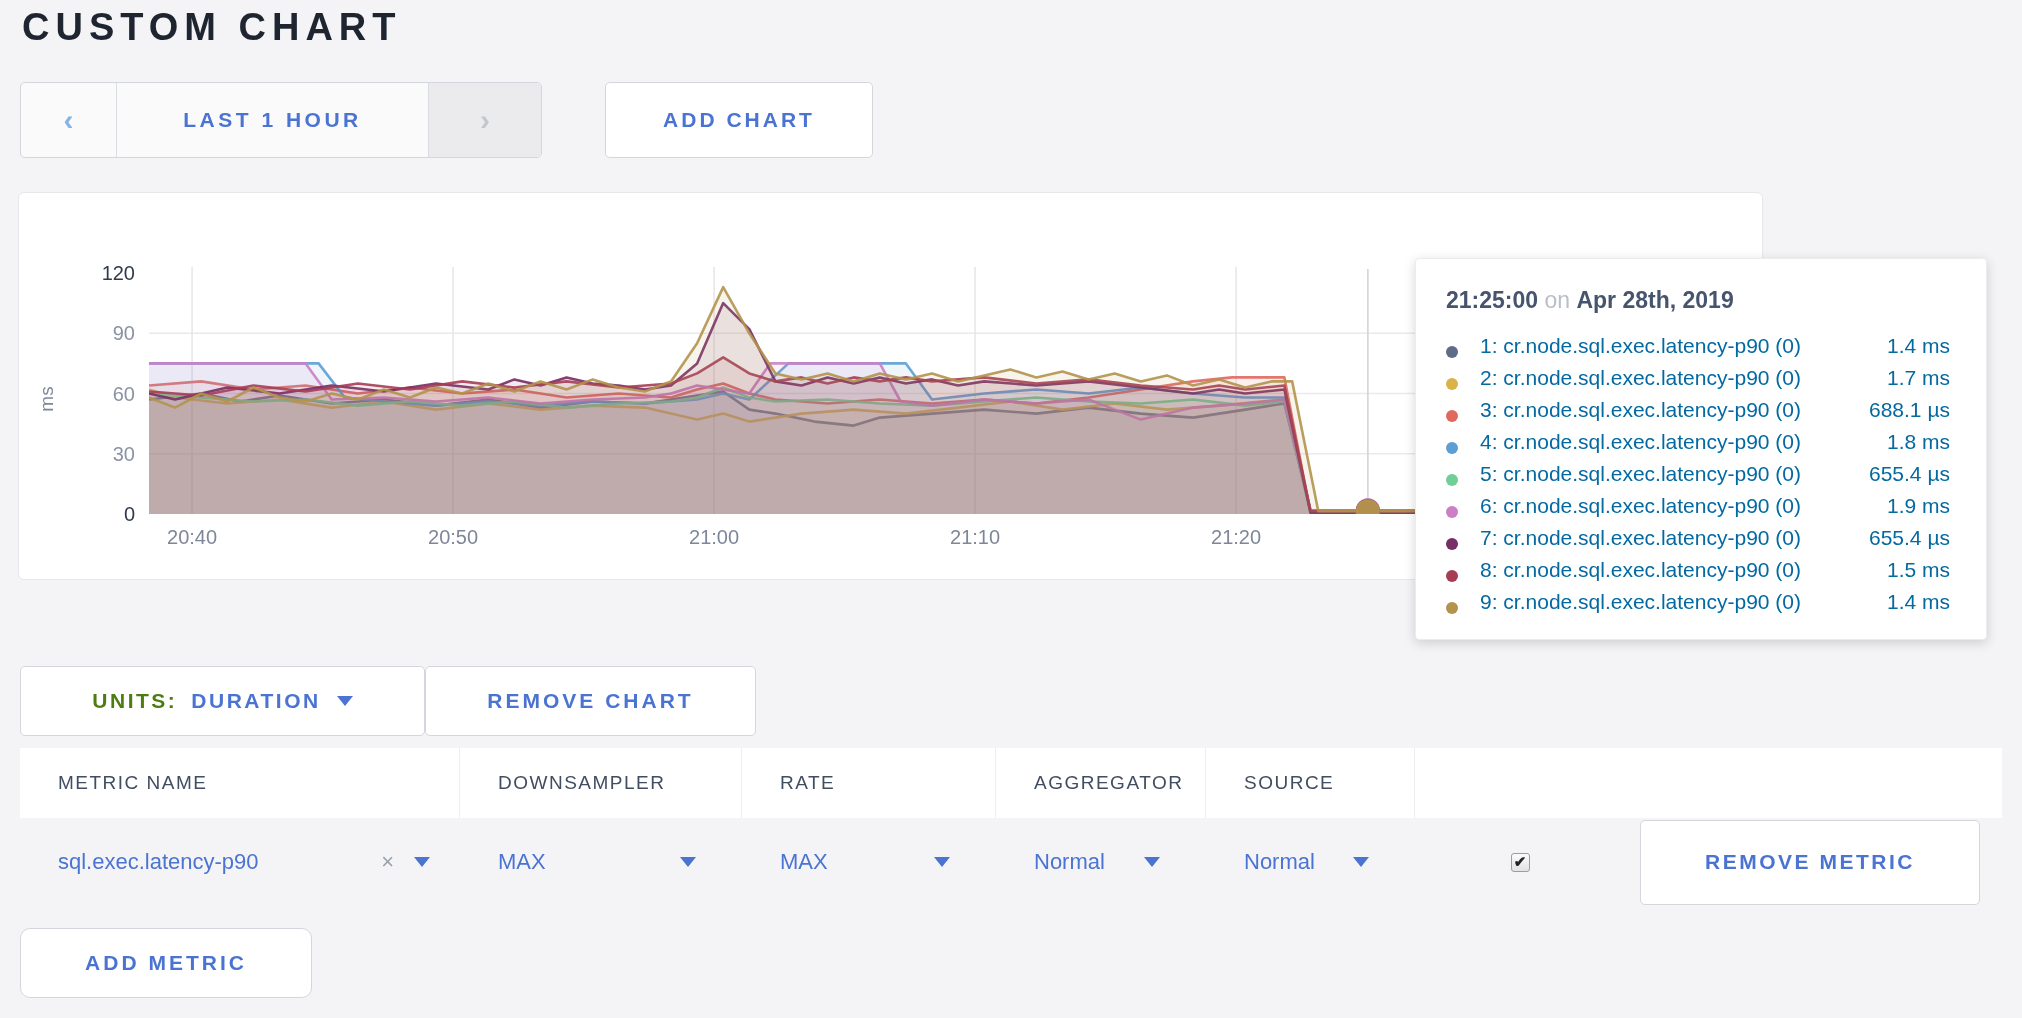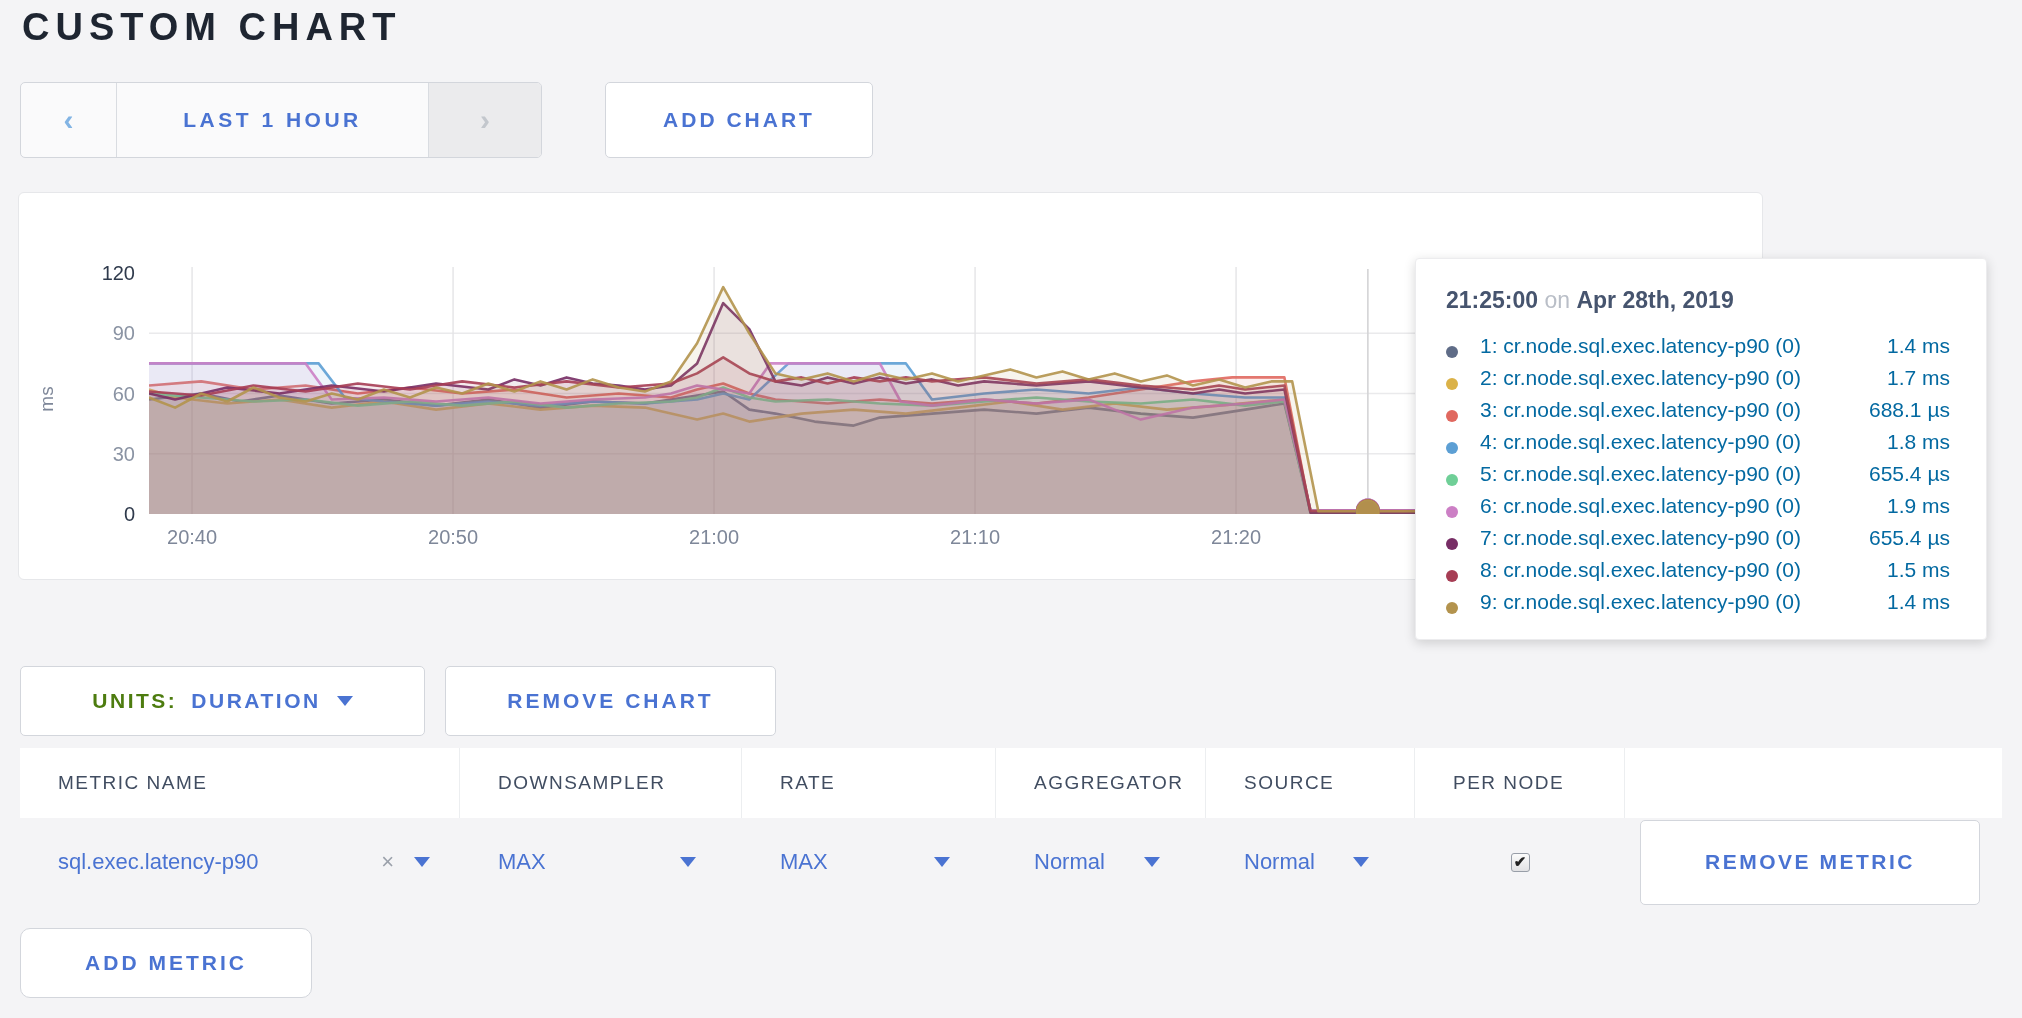--- a/index.html
+++ b/index.html
@@ -42,21 +42,21 @@
   .tt-rows { list-style:none; }
   .tt-row { display:flex; align-items:flex-end; height:32px; font-size:21px; color:#0369a1; }
   .tt-dot { width:12px; height:12px; border-radius:50%; margin-right:22px; flex:0 0 12px; }
   .tt-label { flex:1 1 auto; white-space:nowrap; }
   .tt-value { text-align:right; white-space:nowrap; }
 
   
   .controls { position:absolute; left:20px; top:666px; display:flex; }
   .units-btn { width:405px; height:70px; letter-spacing:2.5px; }
   .units-label { color:#4d7c0f; font-weight:600; margin-right:14px; }
-  .remove-chart-btn { width:331px; height:70px; margin-left:20px; }
+  .remove-chart-btn { width:331px; height:70px; }
 
   .caret { width:0; height:0; border-left:8px solid transparent;
     border-right:8px solid transparent; border-top:10px solid #4a73d2;
     display:inline-block; margin-left:16px; }
 
   
   .mtable { position:absolute; left:20px; top:748px; width:1982px; }
   .mhead { display:grid; grid-template-columns:440px 282px 254px 210px 209px 210px 1fr;
     background:#fff; height:70px; }
   .mhead .hcell { display:flex; align-items:center; padding-left:38px; font-size:19px;
@@ -227,21 +227,20 @@
     <div class="btn remove-chart-btn">REMOVE CHART</div>
   </div>
 
   <div class="mtable">
     <div class="mhead">
       <div class="hcell">METRIC NAME</div>
       <div class="hcell">DOWNSAMPLER</div>
       <div class="hcell">RATE</div>
       <div class="hcell">AGGREGATOR</div>
       <div class="hcell">SOURCE</div>
-      <div class="hcell">PER NODE</div>
       <div class="hcell"></div>
     </div>
     <div class="mrow">
       <div class="mcell metric-name-cell">
         <span>sql.exec.latency-p90</span>
         <span class="clear-x">×</span>
         <span class="caret" style="margin-left:0"></span>
       </div>
       <div class="mcell dd-cell">
         <span>MAX</span>

